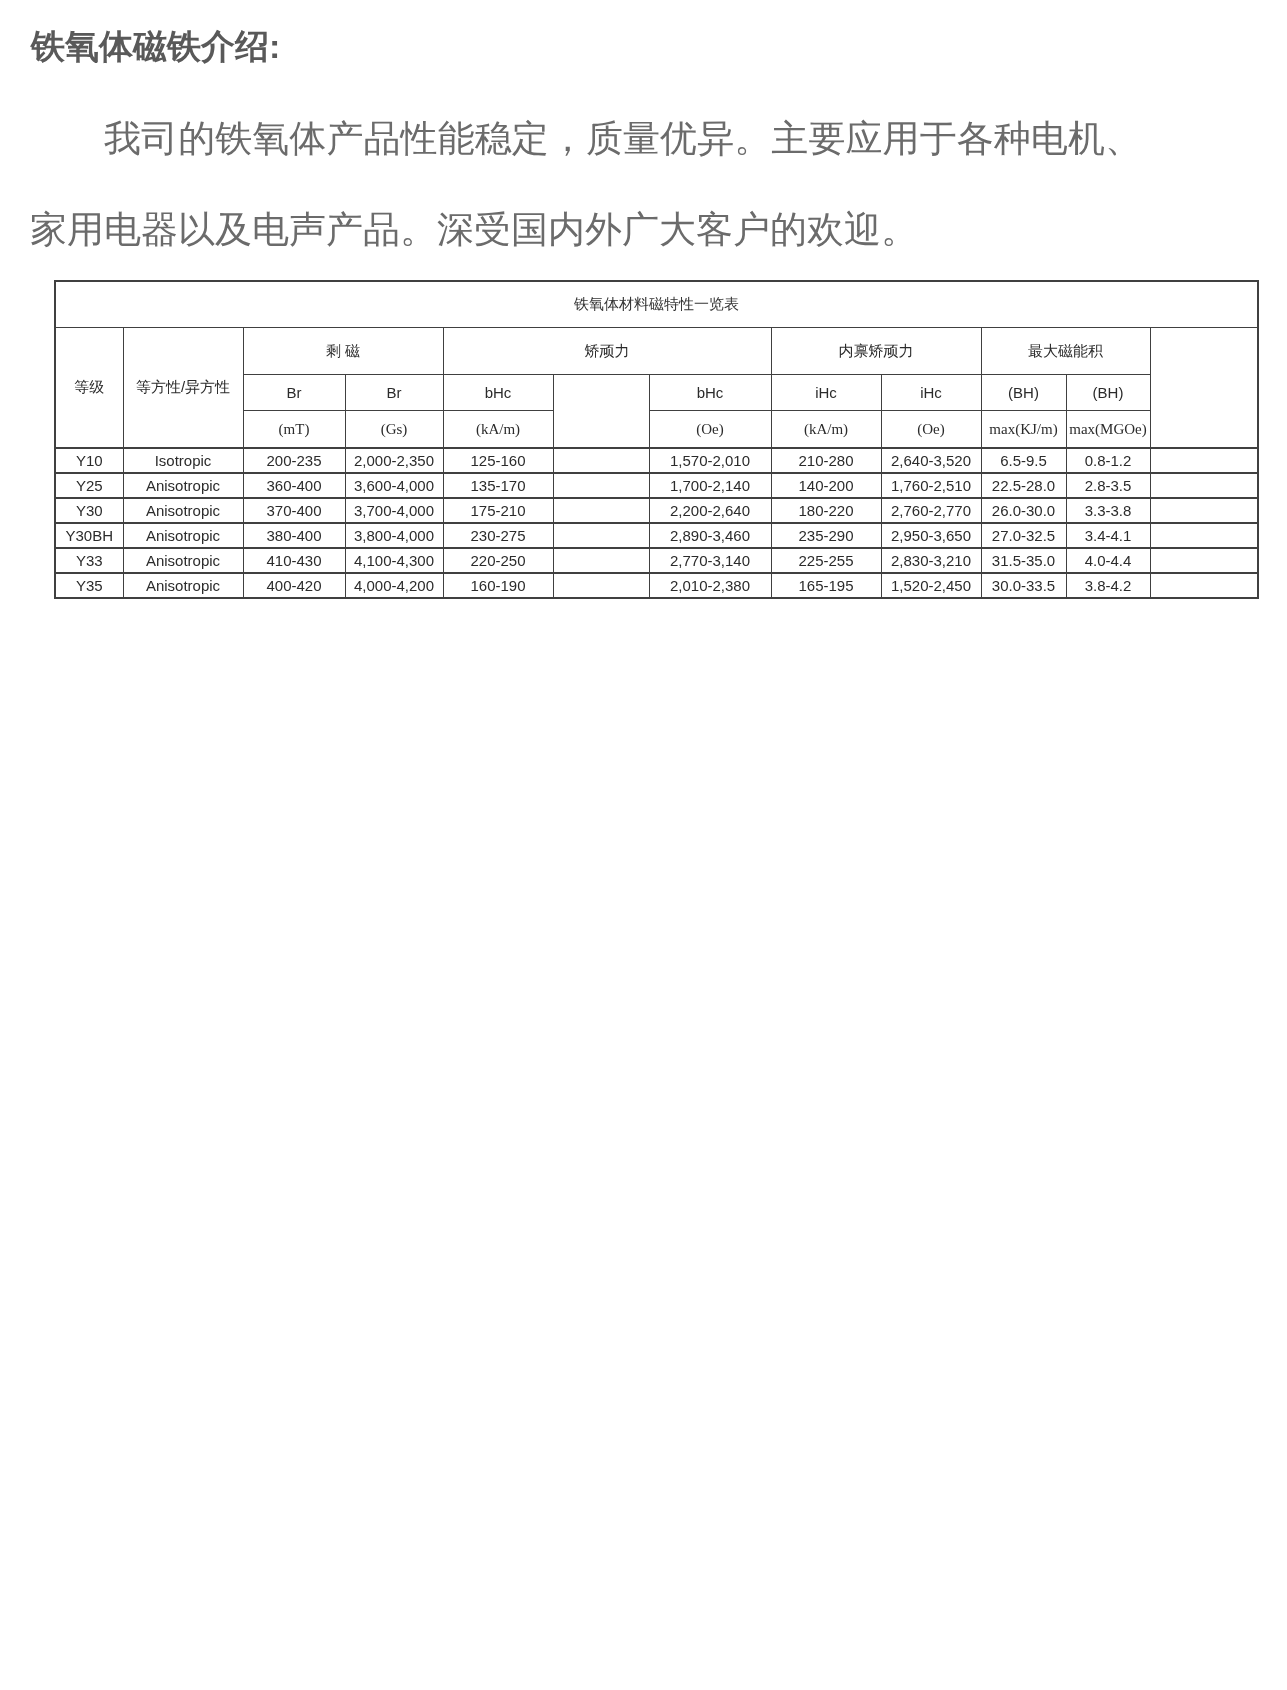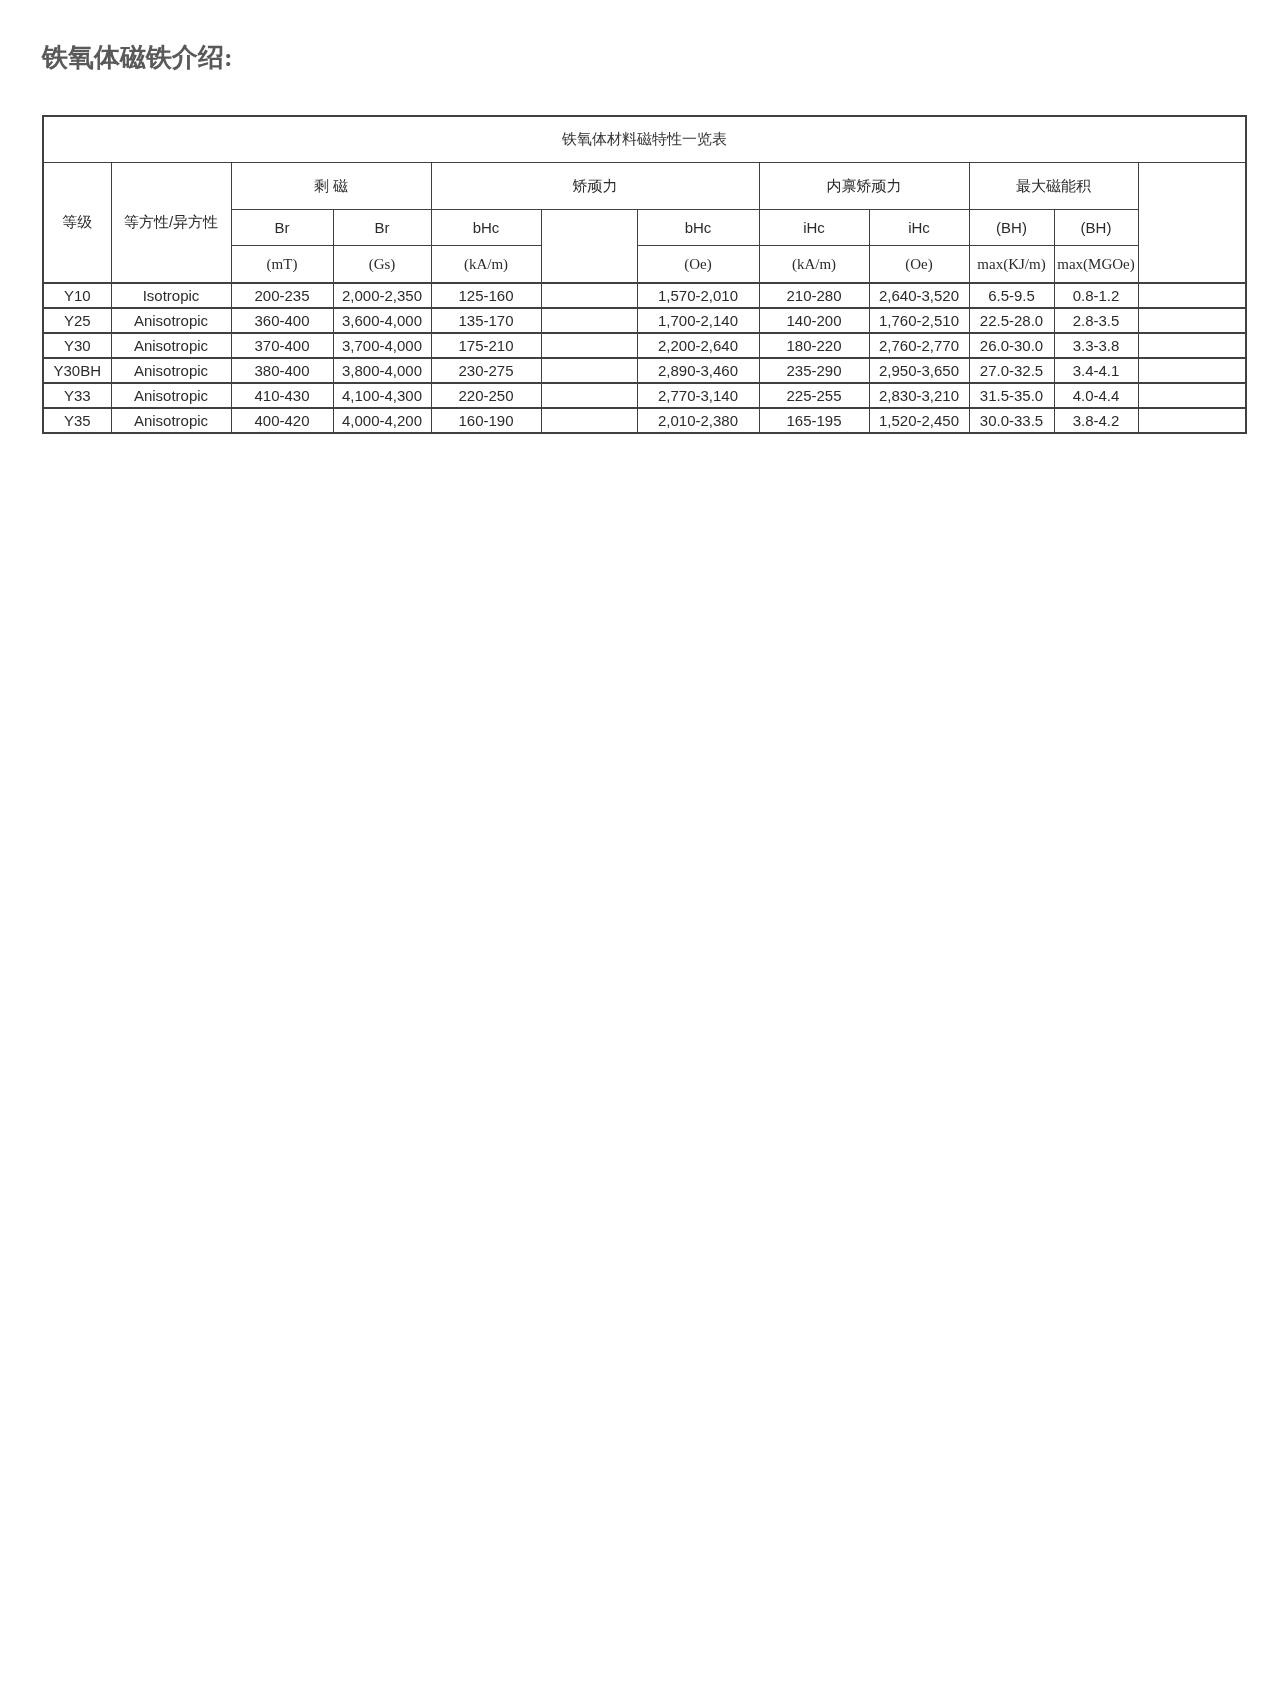--- a/index.html
+++ b/index.html
@@ -11,40 +11,39 @@
     width: 1287px;
     min-height: 1690px;
     font-family: "Liberation Sans", "DejaVu Sans", sans-serif;
   }
   .text-block {
     margin-left: 30px;
     width: 1112px;
     text-align: justify;
   }
   .doc-h {
-    font-size: 26px;
+    font-size: 34px;
     font-weight: bold;
     color: #595959;
     line-height: 91px;
-    margin: 12px;
-    font-family: Liberation Serif, serif;
+    margin: 1px;
   }
   .doc-p {
     font-size: 37px;
     color: #6b6b6b;
     line-height: 91px;
     margin: 0;
   }
   .indent { text-indent: 74px; }
 
   table.props {
     border-collapse: collapse;
     table-layout: fixed;
     width: 1203px;
-    margin: 5px 0 0 42px;
+    margin: 5px 0 0 54px;
     border: 2px solid #404040;
     color: #2b2b2b;
   }
   table.props td {
     border: 1px solid #404040;
     text-align: center;
     vertical-align: middle;
     padding: 0;
     font-size: 15px;
     overflow: hidden;
@@ -57,20 +56,21 @@
   table.props tbody td {
     height: 23px;
     border-top-width: 2px;
   }
 </style>
 </head>
 <body>
 
 <div class="text-block">
   <h1 class="doc-h">铁氧体磁铁介绍:</h1>
+  <p class="doc-p indent">我司的铁氧体产品性能稳定，质量优异。主要应用于各种电机、家用电器以及电声产品。深受国内外广大客户的欢迎。</p>
 </div>
 
 <table class="props">
   <colgroup>
     <col style="width:68px">
       <col style="width:120px">
       <col style="width:102px">
       <col style="width:98px">
     <col style="width:110px">
       <col style="width:96px">

